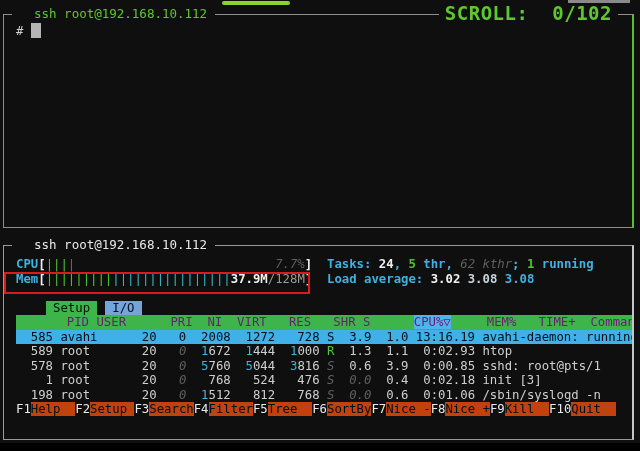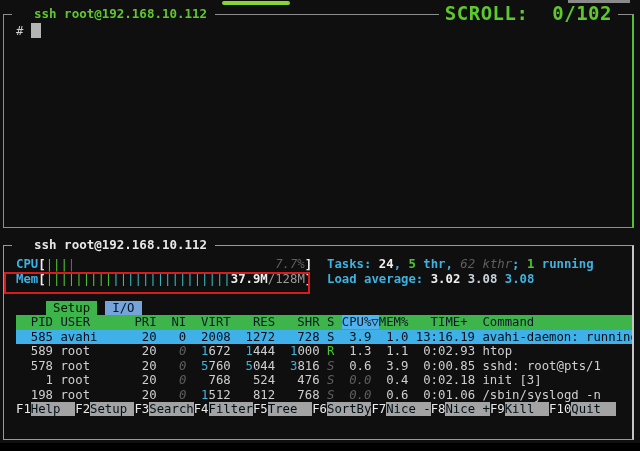--- a/index.html
+++ b/index.html
@@ -14,21 +14,21 @@
     border-top:1px solid #8e8e8e;border-left:1px solid #8e8e8e;
     border-bottom:1px solid #8e8e8e;border-right:2px solid #56c12c;
   }
   #pane-bottom{
     left:3px;top:245px;width:628px;height:193px;
     border-top:1px solid #9a9a9a;border-left:1px solid #9a9a9a;
     border-bottom:1px solid #9a9a9a;border-right:2px solid #c4c4c4;
   }
   .pane-title{
     position:absolute;left:8px;top:-9px;height:16px;line-height:16px;
-    background:#0f0f0f;padding:0 8px 0 22px;font-size:12.5px;font-weight:bold;
+    background:#0f0f0f;padding:0 8px 0 22px;font-size:12.5px;font-weight:normal;
     white-space:pre;
   }
   #pane-top .pane-title{color:#5fc82e;}
   #pane-bottom .pane-title{color:#e8e8e8;}
   .scroll-ind{
     position:absolute;right:14px;top:-10px;height:17px;line-height:17px;
     background:#0f0f0f;padding:0 6px;color:#5fc82e;font-weight:bold;
     font-size:19px;letter-spacing:.5px;white-space:pre;
   }
   .content{position:absolute;left:12px;right:0;overflow:hidden;}
@@ -43,28 +43,28 @@
   .gy{color:#9a9a9a;margin-top:20px;}
   .gn{color:#4fc434;}
   .gnb{color:#4fc434;font-weight:bold;}
   .rd{color:#d23c3c;}
   .tl{color:#3ab8c0;}
   .cyb{color:#4fc6f2;font-weight:bold;}
   .w2{color:#c7d3dc;font-weight:bold;}
   .nd{color:#3fb2e2;}
   
   .hdr{background:#3db54a;}
-  .hdr span{color:#0f172a;}
+  .hdr span{color:#701a75;margin-left:36px;}
   .hsort{background:#4fb4ee;}
   .sel{background:#3fb0e8;}
   .sel span{color:#001018;}
   .tabm{background:#3db54a;color:#001400;}
   .tabio{background:#74a4da;color:#001020;}
   .fnk{color:#eaeaea;}
-  .fnl{background:#a3a3a3;color:#001018;}
+  .fnl{background:#c2410c;color:#001018;}
   .cur{display:inline-block;width:10px;height:15px;background:#b4b4b4;vertical-align:-3px;}
   
   #mem-annotation{
     position:absolute;left:4px;top:272px;width:306px;height:22px;
     border:2px solid #d61c1c;box-sizing:border-box;z-index:50;pointer-events:none;
   }
   
   #artifact-green{position:absolute;left:222px;top:1px;width:68px;height:4px;background:#8bd32f;border-radius:2px;}
   #artifact-gray{position:absolute;left:568px;top:0;width:62px;height:3px;background:#8a8a8a;}
 </style>

